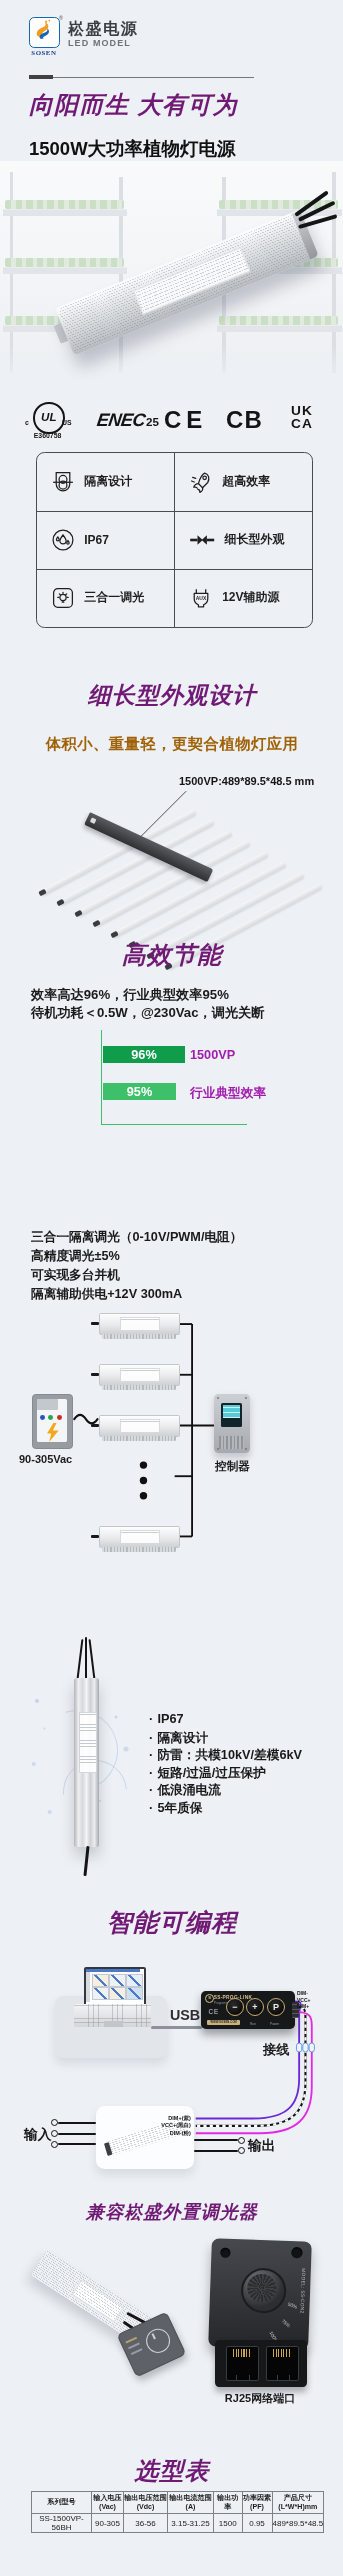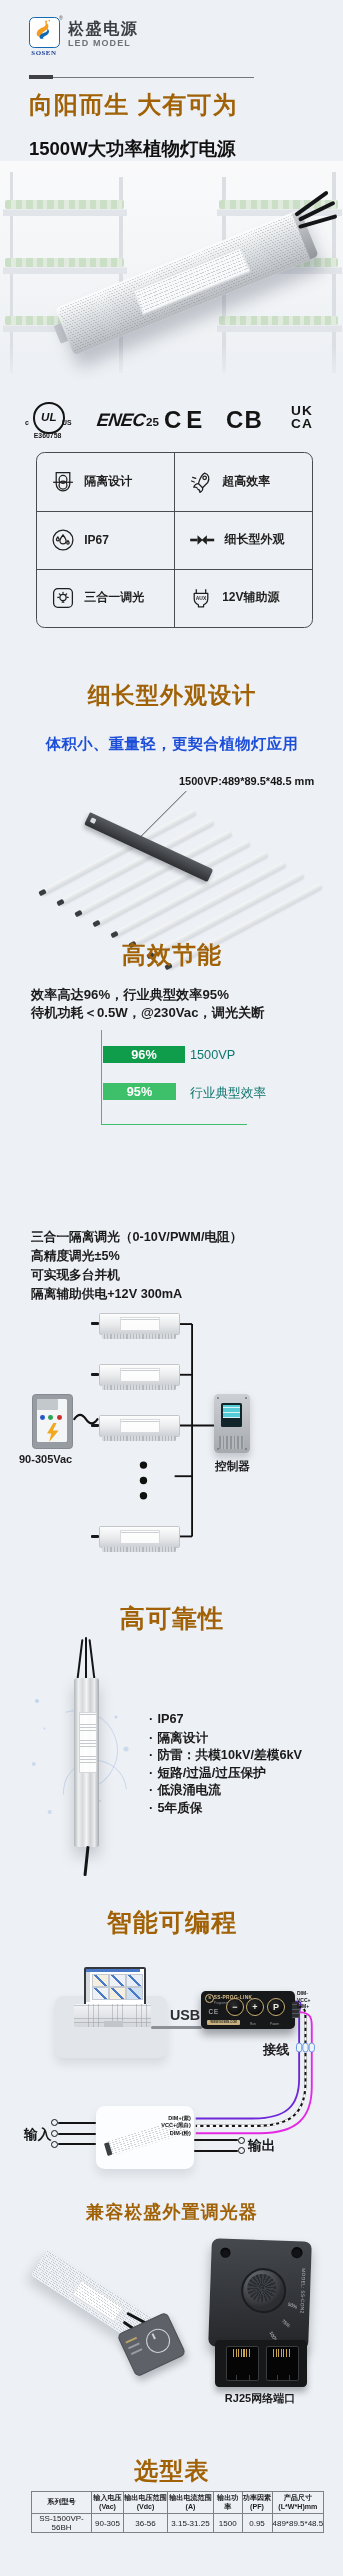--- a/index.html
+++ b/index.html
@@ -1,20 +1,20 @@
 <!DOCTYPE html>
 <html style="font-size:8.5px"><head>
 <meta charset="utf-8">
 <style>
   html,body{margin:0;padding:0;background:#e9ecf1;}
   #page{position:relative;width:344px;height:2576px;margin:0 auto;background:#edf0f4;
         overflow:hidden;font-family:"Liberation Sans",sans-serif;color:#1c1c1e;}
   .abs{position:absolute;}
   .center{left:0;width:344px;text-align:center;}
-  .h1{font-weight:900;color:#a16207;letter-spacing:1.1px;}
+  .h1{font-weight:900;color:#701a75;letter-spacing:1.1px;font-style:italic;}
   
   .logo-box{left:29px;top:17.4px;width:28.5px;height:28.5px;border:1.6px solid #1268b3;border-radius:5.3px;background:#fff;}
   .logo-sosen{left:26.4px;top:49px;width:35px;text-align:center;font-family:"Liberation Serif",serif;
               font-weight:700;font-size:6.9px;color:#1b3f94;letter-spacing:0.5px;}
   .logo-cn{left:68px;top:19px;font-size:16px;font-weight:900;color:#3c3f42;letter-spacing:1.6px;}
   .logo-en{left:68px;top:38px;font-size:9px;font-weight:700;color:#6f7377;letter-spacing:1.1px;}
   .logo-reg{left:59px;top:15px;font-size:5.3px;color:#555;}
   .divider-thick{left:29px;top:75px;width:24px;height:4.2px;background:#3f4145;}
   .divider-thin{left:29px;top:77px;width:225px;height:1.1px;background:#74787c;}
   .hero-title{left:29px;top:89px;font-size:24px;}
@@ -56,38 +56,38 @@
   .ukca{left:291px;top:404px;font-size:13.7px;font-weight:800;line-height:.95;letter-spacing:1.1px;}
   
   .grid{left:36px;top:452px;width:275px;height:174px;border:1.1px solid #4a4d50;border-radius:8.5px;}
   .grid .vline{position:absolute;left:137px;top:0;width:0.8px;height:174px;background:#4a4d50;}
   .grid .hline{position:absolute;left:0;width:275px;height:0.8px;background:#4a4d50;}
   .cell{position:absolute;width:136px;height:57px;display:flex;align-items:center;padding-left:13.7px;box-sizing:border-box;gap:9.5px;}
   .cell .flabel{font-size:12px;font-weight:700;color:#1f1f1f;}
   .icon svg{display:block;}
   
   .sec-slim-h{top:680px;font-size:23px;}
-  .sec-slim-sub{top:734px;font-size:15.3px;font-weight:600;color:#1d4ed8;letter-spacing:0.5px;}
+  .sec-slim-sub{top:734px;font-size:15.3px;font-weight:600;color:#a16207;letter-spacing:0.5px;}
   .dim-label{left:179px;top:775px;font-size:11px;font-weight:800;color:#161616;}
   
   .bar-tube{position:absolute;width:174px;height:4.8px;border-radius:2.6px;
       background:linear-gradient(180deg,#f6f7f8,#d9dcdf);box-shadow:0 1.6px 2.1px rgba(90,100,115,.18);
       transform:rotate(-28deg);transform-origin:left top;}
   .bar-tube:before{content:"";position:absolute;left:-2.1px;top:-0.5px;width:6.9px;height:5.8px;background:#3a3d40;border-radius:1.6px;}
   .rail{left:90px;top:812px;width:136px;height:13.7px;transform:rotate(25deg);transform-origin:left top;
       background:linear-gradient(180deg,#595c61,#2e3033);border-radius:2.1px;box-shadow:0 3.2px 4.2px rgba(40,45,55,.3);}
   .rail:before{content:"";position:absolute;left:4.2px;top:4.2px;width:5.3px;height:5.3px;background:#d9dbde;border-radius:1.1px;}
   .sec-eff-h{top:939px;font-size:24px;}
   .eff-line{left:31px;font-size:13.2px;font-weight:600;color:#1b1b1c;}
   
   .axis-v{left:101px;top:1030px;width:1.3px;height:95px;}
   .axis-h{left:101px;top:1124px;width:146px;height:1.3px;}
   .eff-bar{position:absolute;left:103px;height:17px;display:flex;align-items:center;justify-content:center;
       color:#fff;font-size:12.7px;font-weight:800;}
-  .eff-cat{position:absolute;left:190px;font-size:12.7px;font-weight:400;color:#0f766e;text-align:right;}
+  .eff-cat{position:absolute;left:190px;font-size:12.7px;font-weight:700;color:#a21caf;text-align:right;}
   .sec-dim-h{top:1183px;font-size:23px;}
   .dim-bullet{left:31px;font-size:12.7px;font-weight:600;color:#1a1a1b;}
   
   .mini-driver{position:absolute;width:79px;height:26.4px;}
   .md-body{position:absolute;left:0;top:0;width:79px;height:20px;border:0.5px solid #c2c5c9;border-radius:1.6px;
       background:linear-gradient(180deg,#fdfdfd,#e8eaec 55%,#ced1d5);}
   .md-fin{position:absolute;left:2.6px;top:20.6px;width:74px;height:5.8px;border-radius:0 0 1.6px 1.6px;
       background:repeating-linear-gradient(90deg,#d8dbde 0 2.1px,#b6babe 2.1px 3.2px);}
   .md-label{position:absolute;left:21px;top:4.2px;width:38px;height:11.6px;background:#fff;border:0.5px solid #d7d9dc;
       background-image:repeating-linear-gradient(0deg,transparent 0 1.6px,#c8cbcf 1.6px 2.1px);opacity:.9;}
@@ -455,21 +455,20 @@
       <div class="screw" style="right:2.6px;top:2.6px;"></div>
     <div class="screw" style="left:2.6px;bottom:2.6px;"></div>
       <div class="screw" style="right:2.6px;bottom:2.6px;"></div>
     <div class="scr">
         <i></i>
       </div>
     <div class="ribs"></div>
   </div>
   <div class="abs ctrl-label">控制器</div>
 
-  <div class="abs center h1 sec-rel-h">高可靠性</div>
 
   <div class="abs splash-ring" style="left:37px;top:1710px;width:79px;height:79px;transform:rotate(28deg);"></div>
   <div class="abs splash-ring" style="left:63px;top:1760px;width:62px;height:62px;border-width:1.3px;transform:rotate(-50deg);"></div>
   <div class="abs splash-dots"></div>
 
   <div class="abs v-cable" style="left:79px;top:1639px;height:40px;transform:rotate(7deg);"></div>
   <div class="abs v-cable" style="left:85px;top:1637px;height:43px;"></div>
   <div class="abs v-cable" style="left:91px;top:1639px;height:41px;transform:rotate(-7deg);"></div>
   <div class="abs v-driver">
       <div class="lab"></div>

